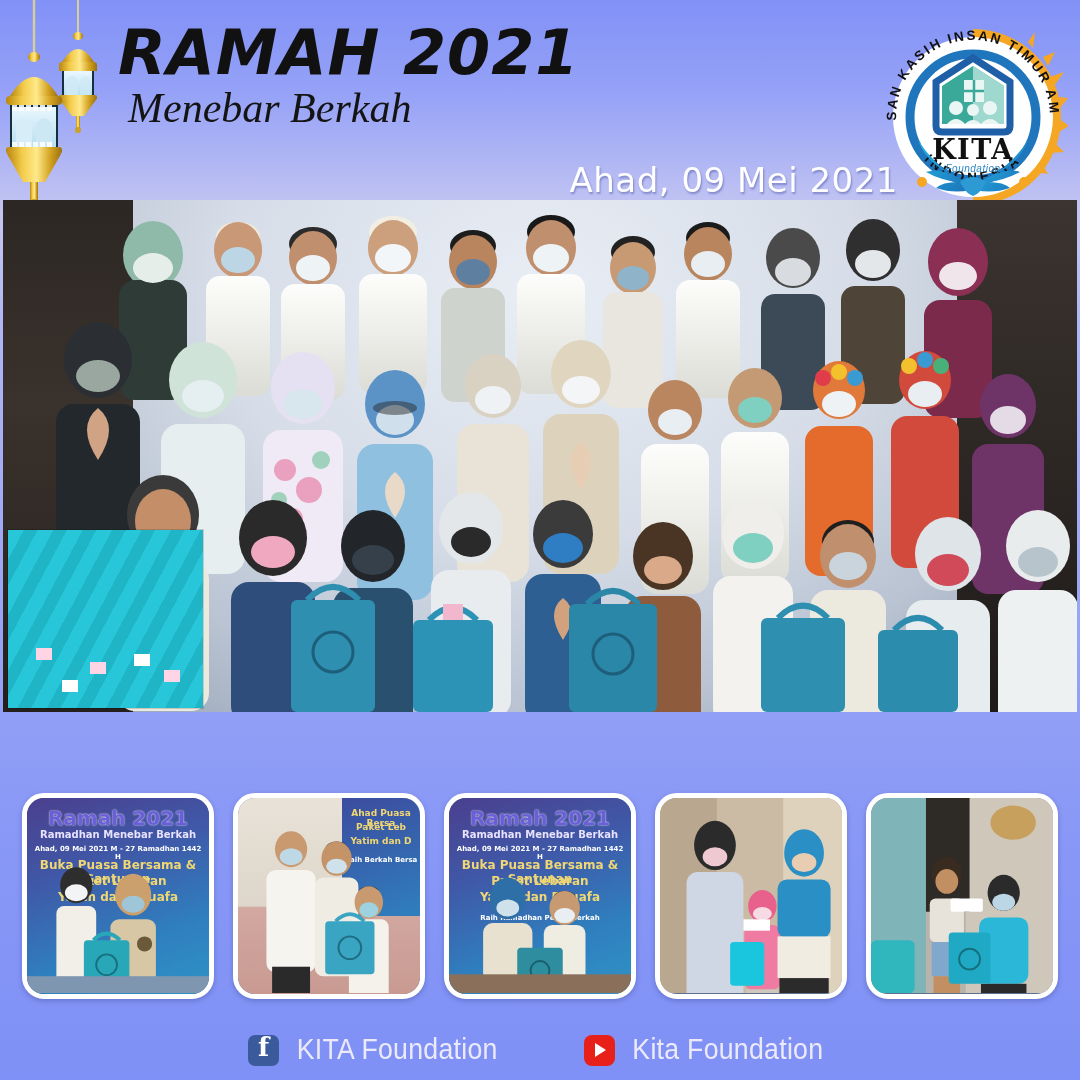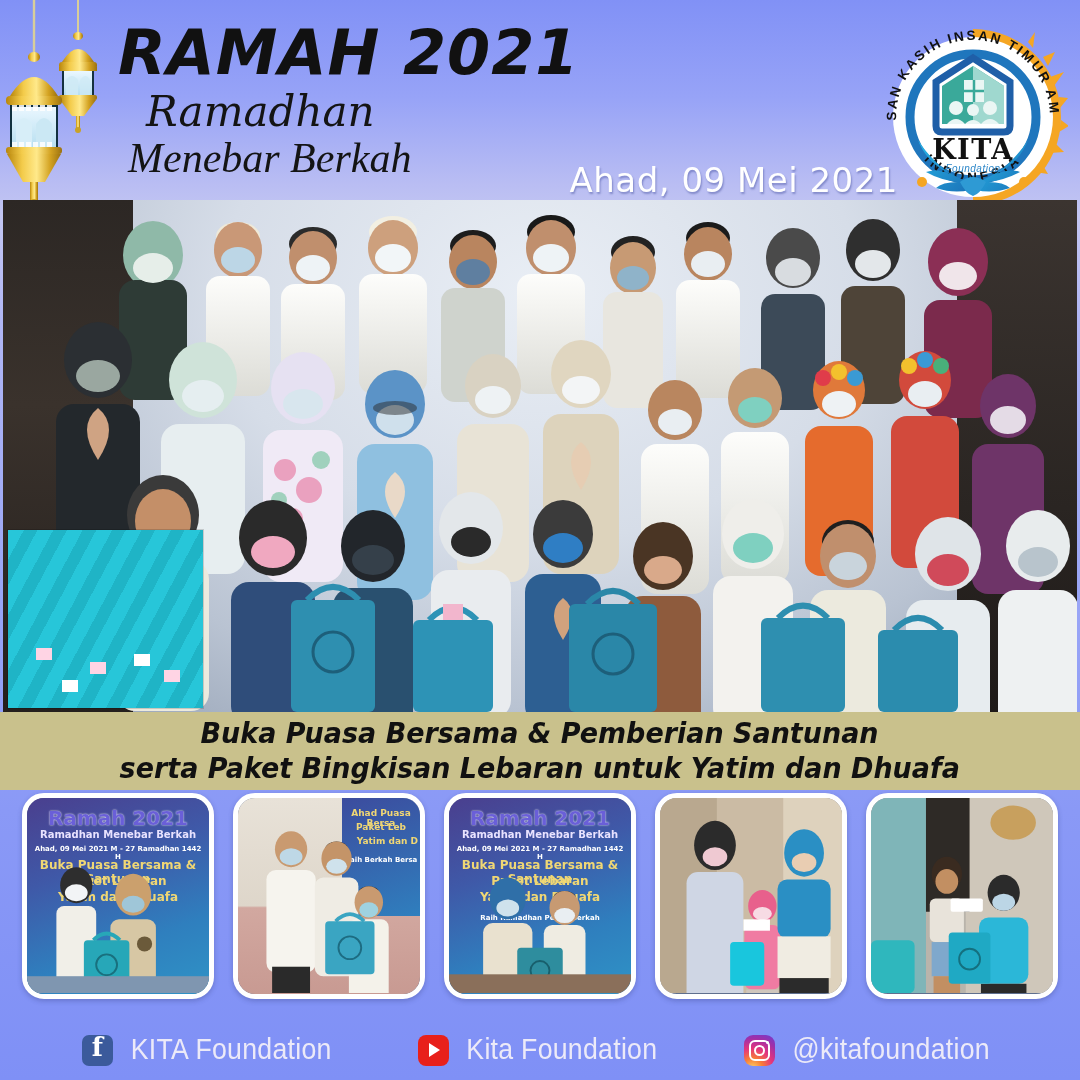--- a/index.html
+++ b/index.html
@@ -189,21 +189,20 @@
         <rect x="6" y="147" width="56" height="7" rx="3" fill="url(#gold)"></rect>
         <path d="M7 154 L61 154 L45 182 L23 182 Z" fill="url(#gold)"></path>
         <rect x="30" y="182" width="8" height="18" fill="url(#gold)"></rect>
         <circle cx="34" cy="204" r="5" fill="#c9a227"></circle>
       </g>
     </svg>
   </div>
 
   <div class="title-block">
     <div class="title-main">RAMAH 2021</div>
-    <div class="title-sub1">Ramadhan</div>
     <div class="title-sub2">Menebar Berkah</div>
   </div>
 
   <div class="event-date">Ahad, 09 Mei 2021</div>
 
   <div class="logo">
     <svg width="190" height="190" viewBox="0 0 190 190">
       <defs>
         <path id="arcTop" d="M18,95 A77,77 0 0 1 172,95"></path>
         <path id="arcBot" d="M30,95 A65,65 0 0 0 160,95"></path>
@@ -504,24 +503,20 @@
 
     <div class="inset-bags">
       <div class="tag" style="left:28px;top:118px;"></div>
       <div class="tag" style="left:82px;top:132px;"></div>
       <div class="tag2" style="left:126px;top:124px;"></div>
       <div class="tag" style="left:156px;top:140px;"></div>
       <div class="tag2" style="left:54px;top:150px;"></div>
     </div>
   </div>
 
-  <div class="caption-band">
-    <div class="caption-line">Buka Puasa Bersama &amp; Pemberian Santunan</div>
-    <div class="caption-line">serta Paket Bingkisan Lebaran untuk Yatim dan Dhuafa</div>
-  </div>
 
   <div class="thumb-row">
 
     <div class="thumb">
       <div class="banner"></div>
       <div class="bantxt" style="top:8px;font-size:20px;color:#6a5fd8;text-shadow:0 0 2px #fff;">Ramah 2021</div>
       <div class="bantxt" style="top:31px;font-size:10px;color:#e8e2ff;">Ramadhan Menebar Berkah</div>
       <div class="bantxt" style="top:47px;font-size:7px;color:#fff;">Ahad, 09 Mei 2021 M - 27 Ramadhan 1442 H</div>
       <div class="bantxt" style="top:60px;font-size:12px;color:#f0d774;">Buka Puasa Bersama &amp; Santunan</div>
       <div class="bantxt" style="top:76px;font-size:12px;color:#f0d774;">Paket Lebaran</div>
@@ -546,21 +541,21 @@
         <rect x="0" y="188" width="192" height="18" fill="#7f96b0"></rect>
       </svg>
     </div>
 
     <div class="thumb">
       <div class="room" style="background:linear-gradient(180deg,#e8e2d8 0%,#ded6ca 55%,#d2a8a0 56%,#c89a92 100%);"></div>
       <div style="position:absolute;right:0;top:0;width:78px;height:118px;
                   background:linear-gradient(160deg,#3c4c9e,#2f7fbe);"></div>
       <div class="bantxt" style="right:2px;left:auto;width:74px;top:10px;font-size:9px;color:#f0d774;">Ahad Puasa Bersa</div>
       <div class="bantxt" style="right:2px;left:auto;width:74px;top:24px;font-size:9px;color:#f0d774;">Paket Leb</div>
-      <div class="bantxt" style="right:2px;left:auto;width:74px;top:38px;font-size:9px;color:#f0d774;text-align:right;">Yatim dan D</div>
+      <div class="bantxt" style="right:2px;left:auto;width:74px;top:38px;font-size:9px;color:#f0d774;">Yatim dan D</div>
       <div class="bantxt" style="right:2px;left:auto;width:74px;top:58px;font-size:7px;color:#fff;">Raih Berkah Bersa</div>
       <svg class="room" viewBox="0 0 192 206" preserveAspectRatio="none">
         <g transform="translate(56,28)">
           <ellipse cx="0" cy="16" rx="13" ry="8" fill="#f0eee6"></ellipse>
           <ellipse cx="0" cy="26" rx="17" ry="19" fill="#c99a70"></ellipse>
             <ellipse cx="0" cy="34" rx="12" ry="9" fill="#bed8e6"></ellipse>
           <rect x="-26" y="48" width="52" height="108" rx="10" fill="#f6f4ee"></rect>
           <rect x="-20" y="150" width="40" height="56" fill="#2a2a2a"></rect>
         </g>
         <g transform="translate(104,36)">
@@ -674,24 +669,16 @@
     <div class="social">
       <span class="ic ic-fb"></span>
       <span class="label">KITA Foundation</span>
     </div>
 
     <div class="social">
       <span class="ic ic-yt"></span>
       <span class="label">Kita Foundation</span>
     </div>
 
-    <div class="social">
-      <span class="ic ic-ig">
-        <span class="sq"></span>
-        <span class="cir"></span>
-        <span class="dot"></span>
-      </span>
-      <span class="label">@kitafoundation</span>
-    </div>
 
   </div>
 
 </div>
 
 </body></html>

